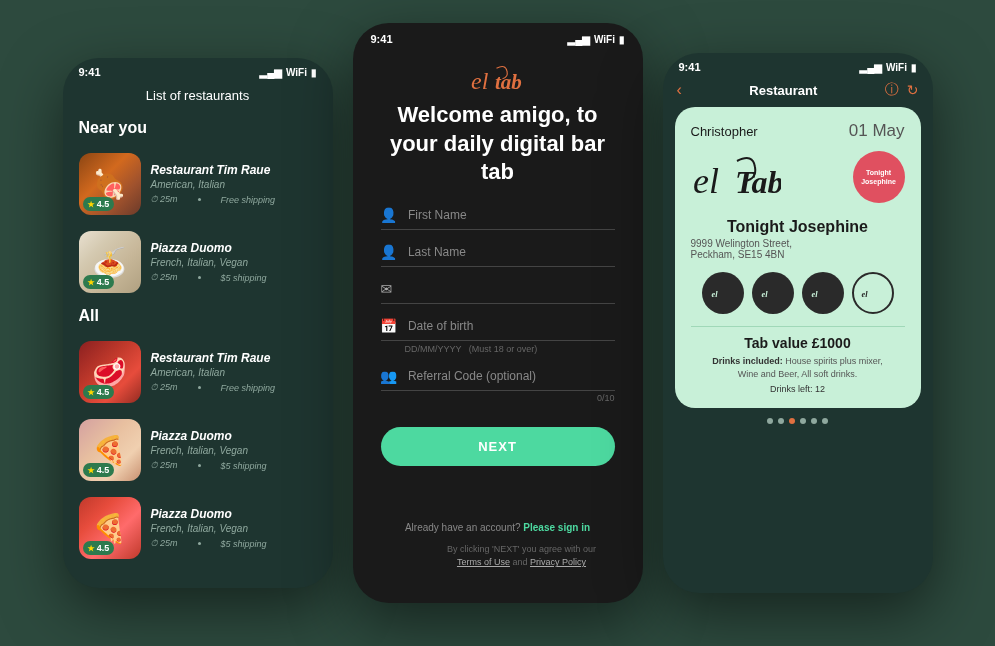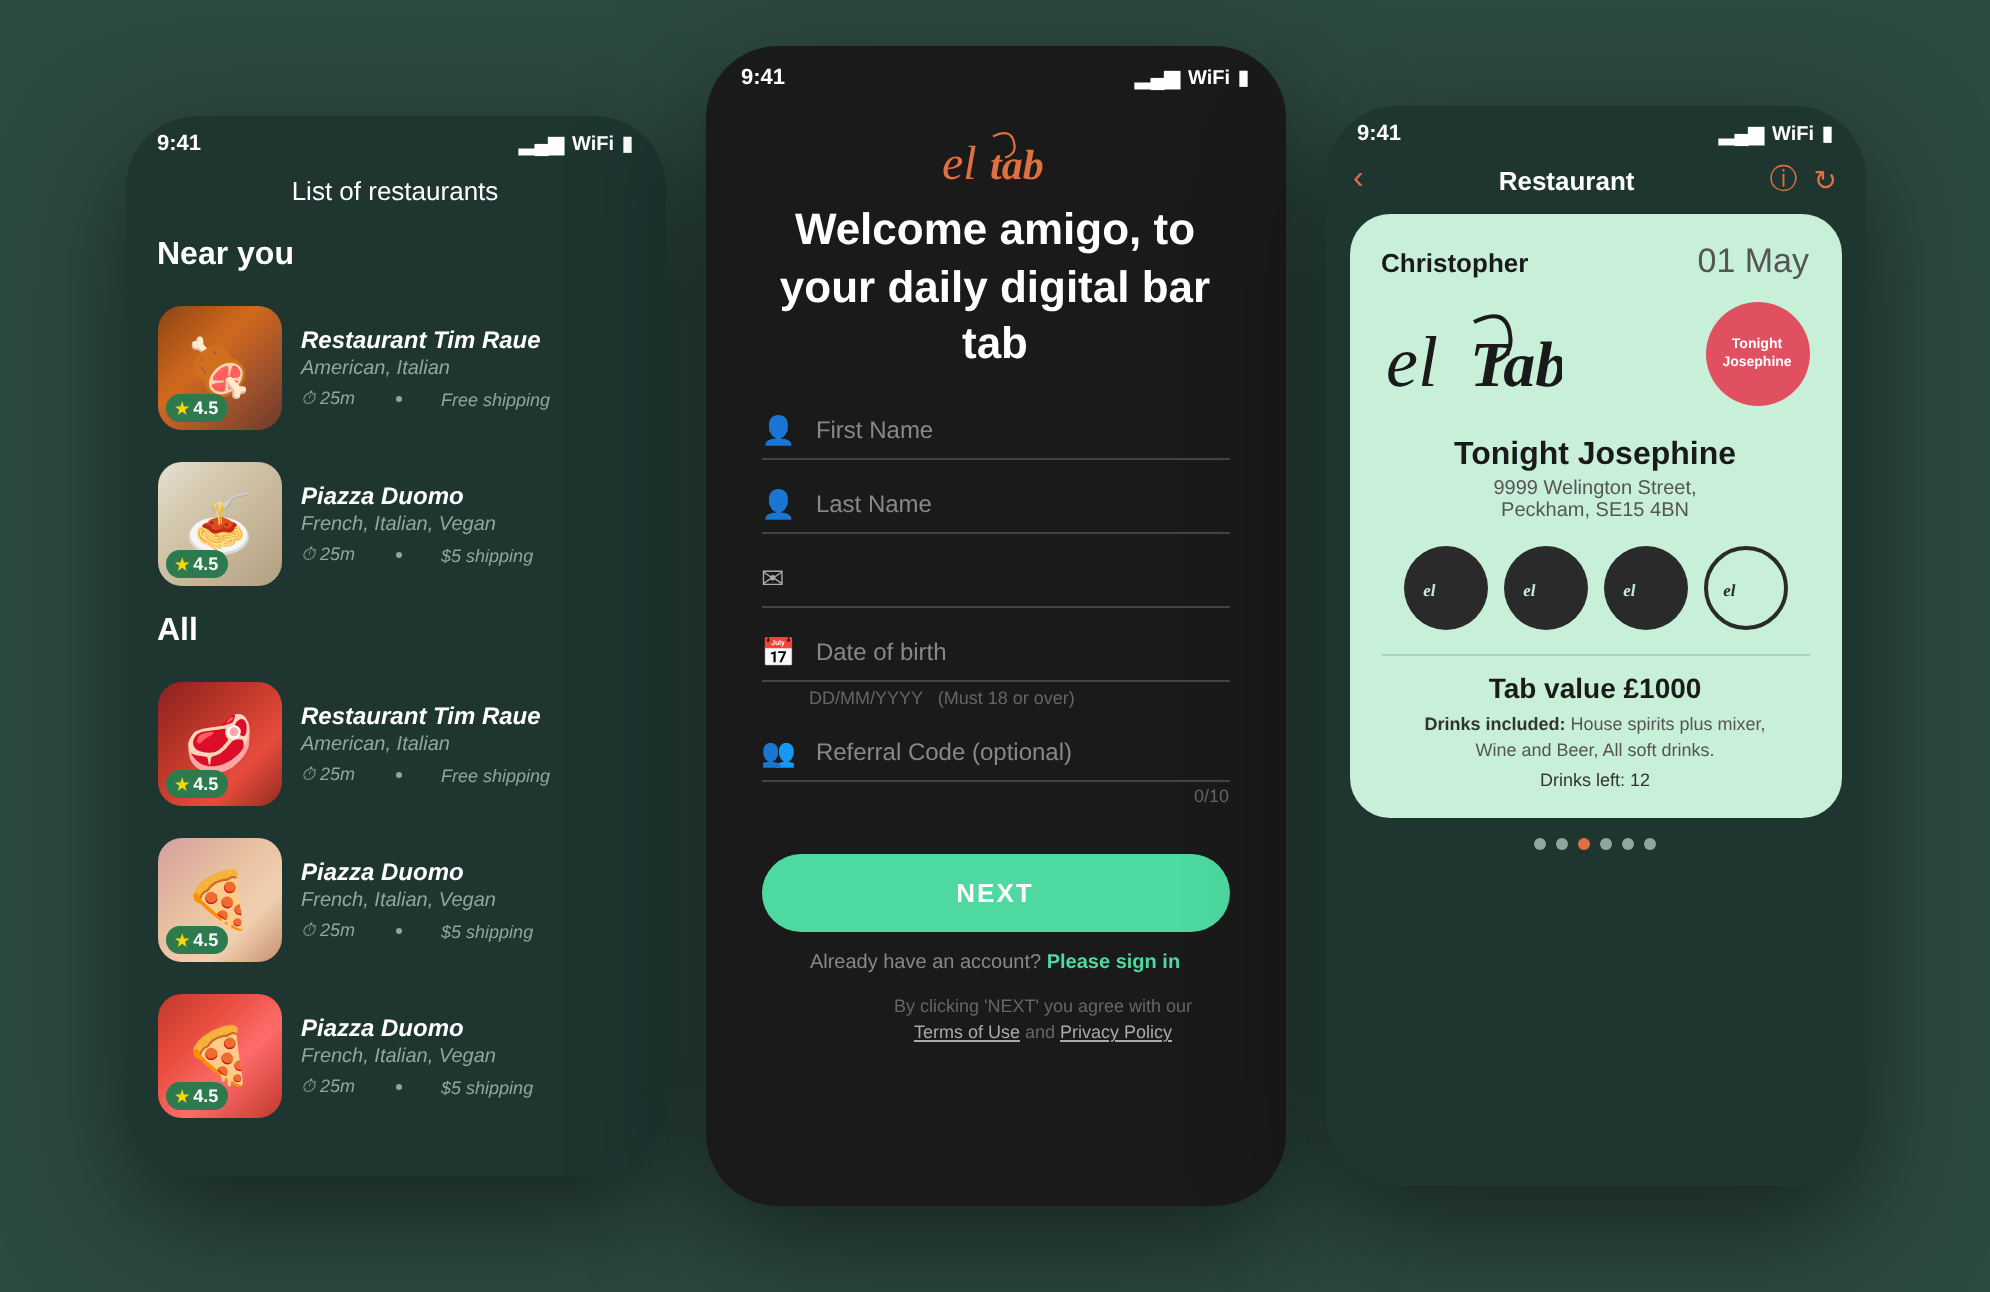--- a/index.html
+++ b/index.html
@@ -219,20 +219,21 @@
       margin: 10px 0;
       cursor: pointer;
       letter-spacing: 1px;
     }
 
     .signin-text {
       color: #888;
       font-size: 10px;
       text-align: left;
       margin-bottom: 10px;
+      margin-top: 46px;
     }
 
     .signin-text a { color: #4dd9a0; font-weight: 600; text-decoration: none; }
 
     .terms-text {
       color: #666;
       font-size: 9px;
       text-align: center;
       line-height: 1.5;
       margin-left: 48px;
@@ -304,21 +305,21 @@
 
     .tab-card-header {
       display: flex;
       justify-content: space-between;
       align-items: center;
       margin-bottom: 10px;
     }
 
     .customer-name {
       font-size: 13px;
-      font-weight: 700;
+      font-weight: 400;
       color: #1a1a1a;
     }
 
     .tab-date {
       font-size: 17px;
       color: #555;
     }
 
     .tab-card-logo-area {
       display: flex;
@@ -347,21 +348,20 @@
       font-size: 16px;
       font-weight: 800;
       color: #1a1a1a;
       text-align: center;
       margin-bottom: 2px;
     }
 
     .venue-address {
       font-size: 10px;
       color: #555;
-      text-align: center;
       margin-bottom: 12px;
     }
 
     .tab-icons-row {
       display: flex;
       gap: 8px;
       justify-content: center;
       margin-bottom: 12px;
     }
 

